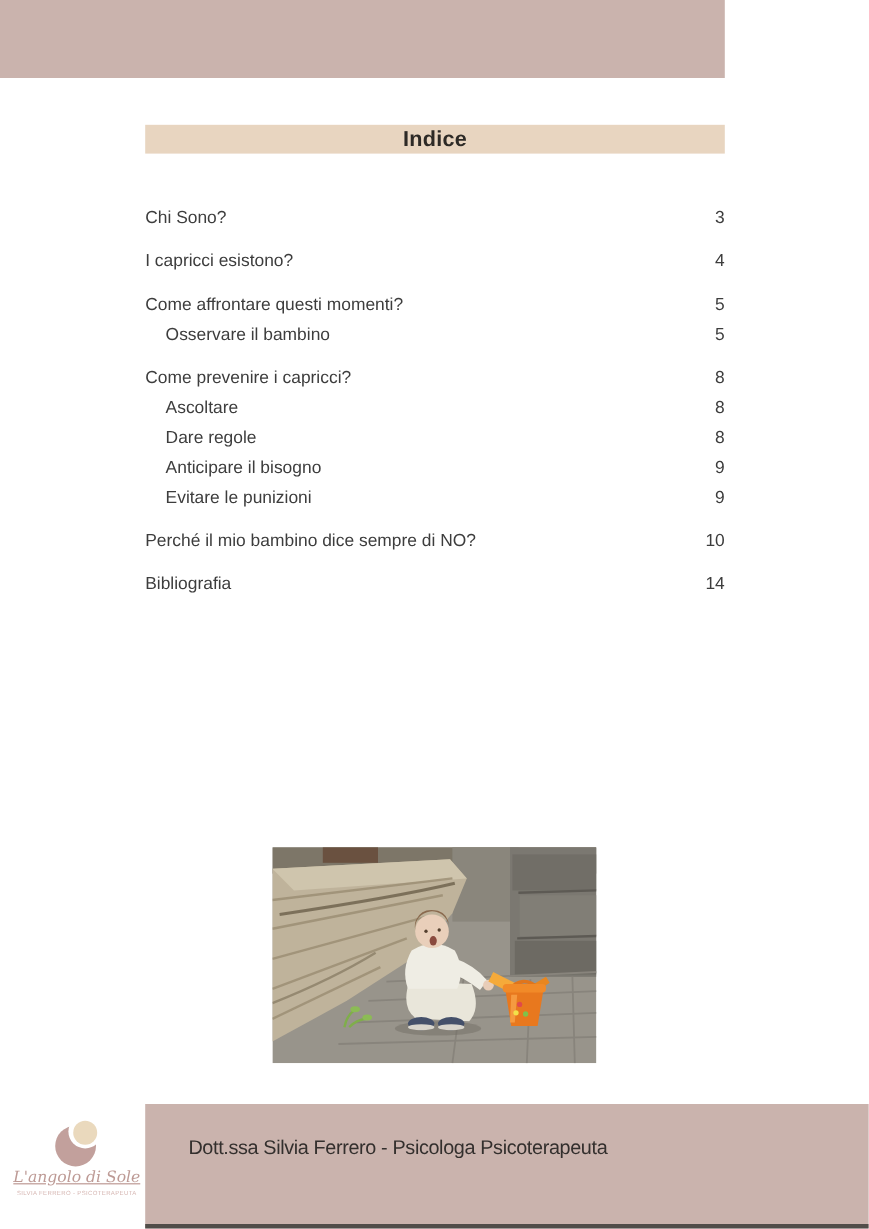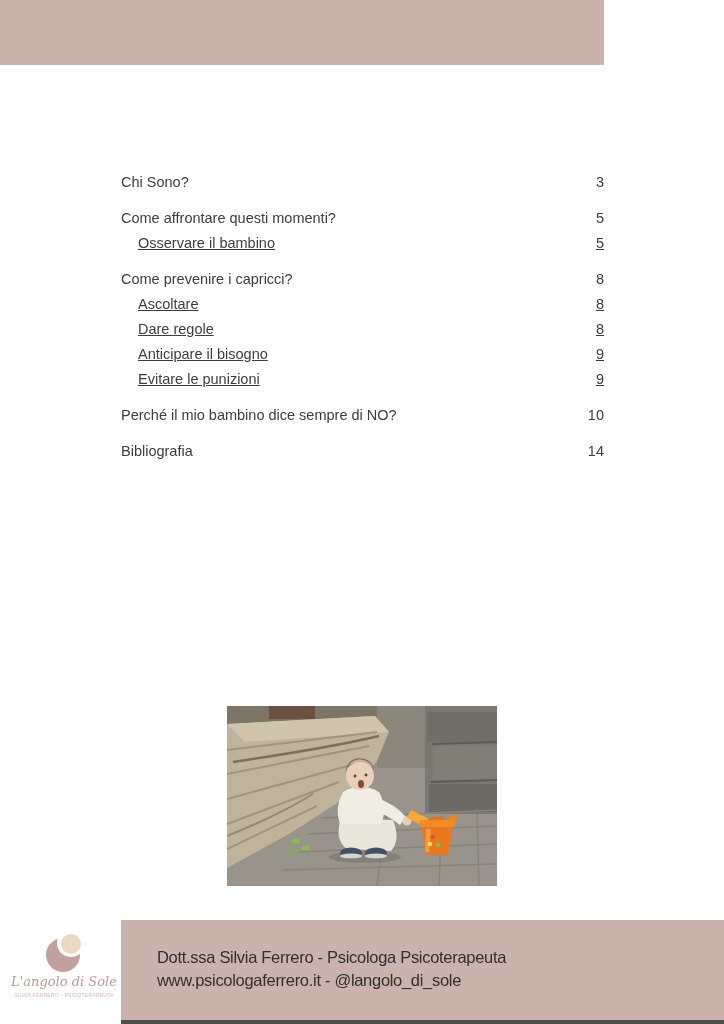--- a/index.html
+++ b/index.html
@@ -26,21 +26,21 @@
     position:absolute;left:121px;top:156px;width:483px;
     color:var(--toc-text,#3d3d3d);
     font-size:14.5px;
   }
   .toc-row{
     display:flex;align-items:flex-end;
     line-height:20px;margin-bottom:5px;
     cursor:pointer;
   }
   .toc-row.main{margin-top:16px;}
-  .toc-row.sub{padding-left:17px;text-decoration:underline;}
+  .toc-row.sub{padding-left:17px;}
   .toc-label{flex:1;padding-right:10px;}
   .toc-page{text-align:right;white-space:nowrap;}
   .photo{
     position:absolute;left:227px;top:706px;width:270px;height:180px;
     margin:0;line-height:0;
   }
   .footer-band{
     position:absolute;left:121px;top:920px;width:709px;height:104px;
     background:var(--band,#cab3ad);
   }
@@ -57,39 +57,46 @@
     background:#514d49;
   }
   .logo{
     position:absolute;left:10px;top:928px;width:108px;
     text-align:center;
   }
   .logo svg{display:block;margin:0 auto;}
   .logo-name{
     font-family:"DejaVu Serif","Liberation Serif",serif;
     font-style:italic;font-size:13px;color:#bd9a95;
-    margin-top:-2px;white-space:nowrap;
+    margin-top:-2px;white-space:nowrap;text-decoration:underline;
   }
   .logo-sub{
     font-size:5px;color:#d6b6b2;letter-spacing:.3px;margin-top:3px;
     white-space:nowrap;
   }
 </style>
 </head>
 <body>
 
 <div class="page">
 
   <div class="band-top"></div>
 
+  <div class="title-bar">
+    <span>Indice</span>
+  </div>
 
   <div class="toc">
       <div class="toc-row main">
         <span class="toc-label">Chi Sono?</span>
         <span class="toc-page">3</span>
+      </div>
+      <div class="toc-row main">
+        <span class="toc-label">I capricci esistono?</span>
+        <span class="toc-page">4</span>
       </div>
       <div class="toc-row main">
         <span class="toc-label">Come affrontare questi momenti?</span>
         <span class="toc-page">5</span>
       </div>
       <div class="toc-row sub">
         <span class="toc-label">Osservare il bambino</span>
         <span class="toc-page">5</span>
       </div>
       <div class="toc-row main">
@@ -192,21 +199,20 @@
       <path d="M199,123 L204,123 L202,146 L198,146 Z" fill="#f59a40"></path>
       <circle cx="206" cy="131" r="2.2" fill="#e04a4a"></circle>
       <circle cx="203" cy="138" r="2.2" fill="#f2e14a"></circle>
       <circle cx="211" cy="139" r="2.2" fill="#7fc24a"></circle>
     </svg>
   </figure>
 
   <div class="footer-band">
     <div class="footer-text">
       <div>Dott.ssa Silvia Ferrero - Psicologa Psicoterapeuta</div>
-      <div>www.psicologaferrero.it - @langolo_di_sole</div>
     </div>
     <div class="pagenum">2</div>
   </div>
 
   <div class="logo">
     <svg width="40" height="48" viewBox="0 0 40 48">
       <circle cx="19" cy="27" r="17" fill="#c2a09c"></circle>
       <circle cx="27" cy="15" r="14" fill="#ffffff"></circle>
       <circle cx="27" cy="16" r="10" fill="#ead9bd"></circle>
     </svg>

